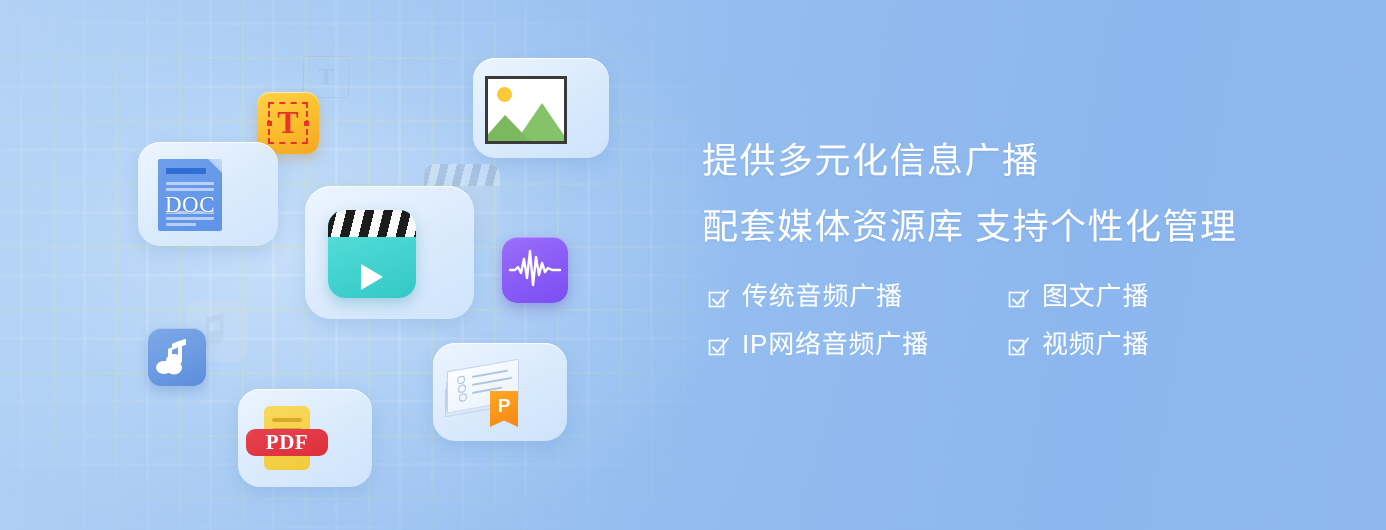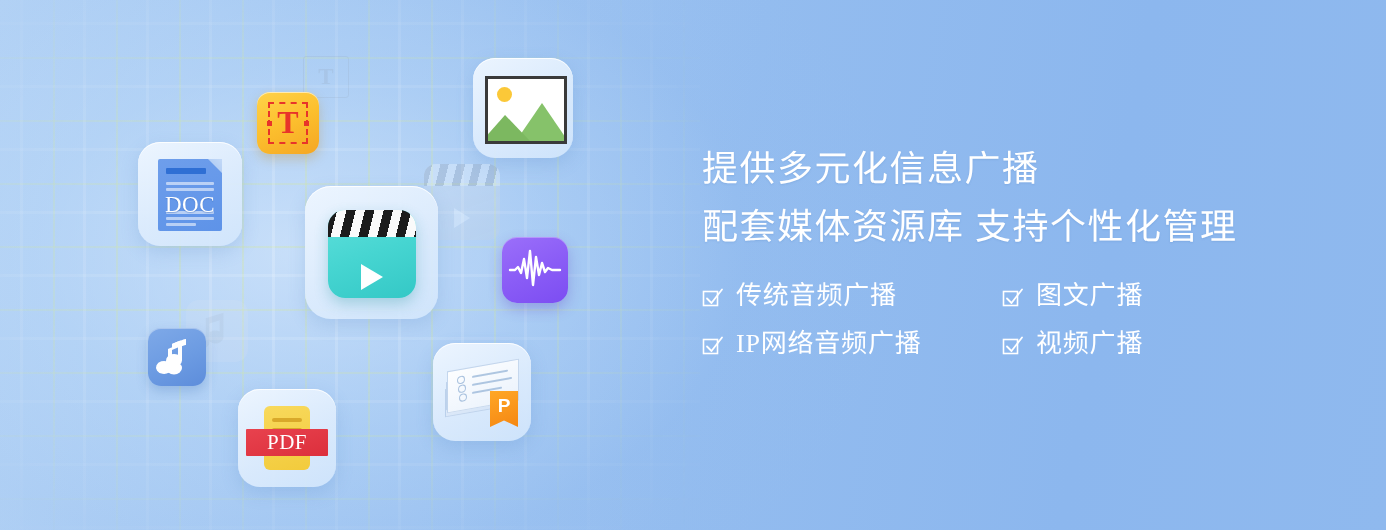--- a/index.html
+++ b/index.html
@@ -51,20 +51,21 @@
   }
 
   
   .icon-node { position: absolute; }
 
   .tile-soft {
     position: absolute;
     border-radius: 22px;
     background: linear-gradient(150deg, rgba(238,246,255,0.97) 0%, rgba(221,236,253,0.93) 55%, rgba(210,230,252,0.9) 100%);
     box-shadow: 0 6px 18px rgba(80,130,195,0.20), inset 0 1px 0 rgba(255,255,255,0.85);
+    padding-left: 36px;
   }
 
   .ghost { opacity: 0.30; filter: grayscale(0.55) brightness(1.05); }
 
   
   #doc-tile { left: 138px; top: 142px; width: 104px; height: 104px; }
   .doc-page {
     position: absolute; left: 20px; top: 17px; width: 64px; height: 72px;
     background: linear-gradient(160deg, #6E9EEB 0%, #5E93E8 100%);
     border-radius: 2px 14px 2px 2px;
@@ -194,25 +195,25 @@
   
   #pdf-tile { left: 238px; top: 389px; width: 98px; height: 98px; }
   .pdf-page {
     position: absolute; left: 26px; top: 17px; width: 46px; height: 64px;
     border-radius: 6px;
     background: linear-gradient(165deg, #F8D95C 0%, #F2CB3C 100%);
   }
   .pdf-line { position: absolute; left: 8px; height: 4px; width: 30px; background: #D9A92A; border-radius: 2px; }
   .pdf-band {
     position: absolute; left: 8px; top: 40px; width: 82px; height: 27px;
-    border-radius: 1px;
+    border-radius: 9px;
     background: linear-gradient(165deg, #E8424E 0%, #DC2F3C 100%);
     color: #FFFFFF; text-align: center; line-height: 27px;
     font-family: "Liberation Serif", "DejaVu Serif", serif;
-    font-size: 21px; font-weight: 400; letter-spacing: 0.5px;
+    font-size: 21px; font-weight: 700; letter-spacing: 0.5px;
   }
 
   
   #ppt-tile { left: 433px; top: 343px; width: 98px; height: 98px; }
   .ppt-sheet {
     position: absolute;
     background: linear-gradient(160deg, #FDFEFF 0%, #EAF2FC 100%);
     border: 1px solid rgba(175,200,230,0.7);
     transform: skewY(-10deg);
   }
@@ -230,29 +231,28 @@
   }
 
   
   .content { position: absolute; left: 700px; top: 0; width: 686px; height: 530px; }
   .headline {
     position: absolute; left: 2px; color: #FFFFFF;
     font-size: 36px; line-height: 1.26; font-weight: 400;
     letter-spacing: 1.5px; white-space: nowrap;
     text-shadow: 0 1px 2px rgba(60,110,180,0.18);
   }
-  #headline-1 { top: 147px; font-family: Liberation Serif, serif; }
+  #headline-1 { top: 138px; }
   #headline-2 { top: 205px; font-family: Liberation Serif, serif; }
 
   .feature-grid {
-    position: absolute; left: 2px; top: 283px;
+    position: absolute; left: 8px; top: 283px;
     display: grid;
     grid-template-columns: 300px auto;
     grid-row-gap: 22px;
-    font-family: Liberation Serif, serif;
   }
   .feature {
     display: flex; align-items: center;
     color: #FFFFFF; font-size: 26px; letter-spacing: 0.8px;
     white-space: nowrap;
   }
   .check-icon {
     flex: 0 0 auto; width: 22px; height: 22px;
     margin-right: 12px; position: relative; top: 1px;
   }

